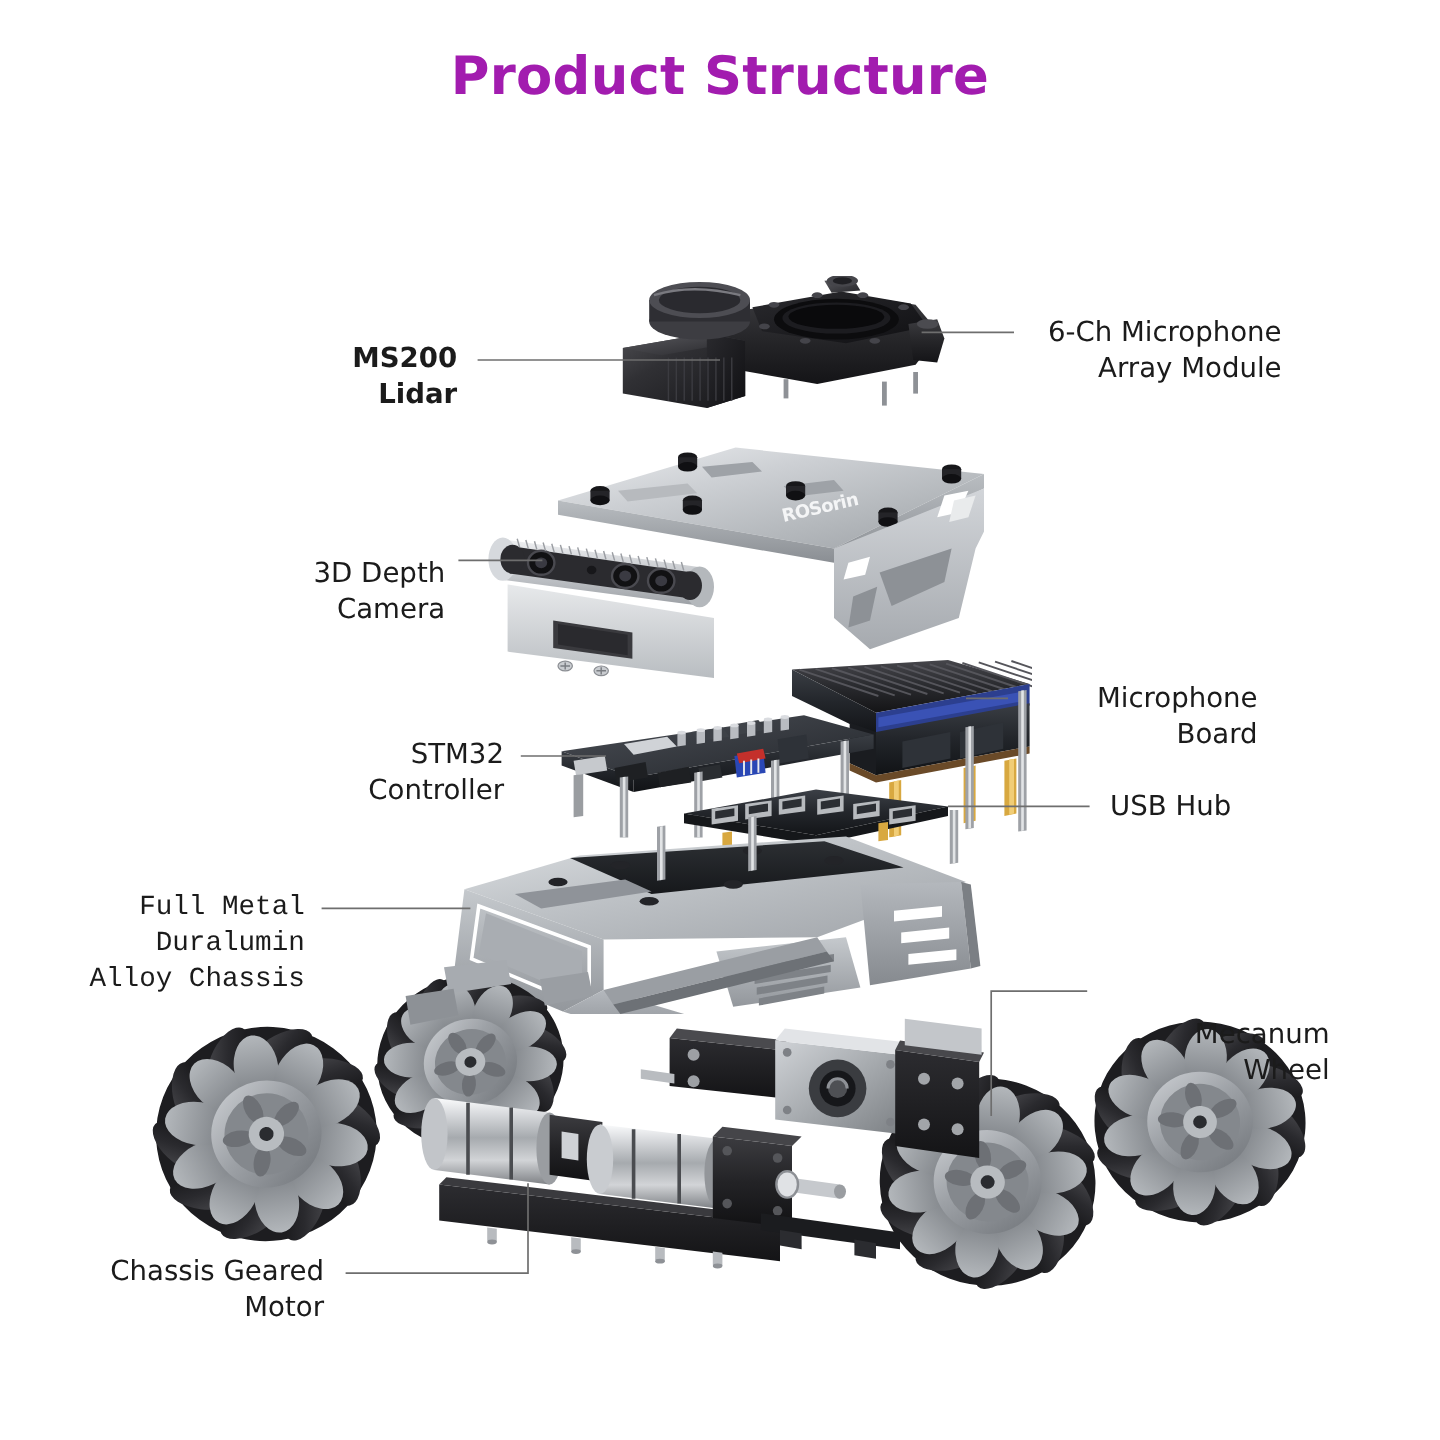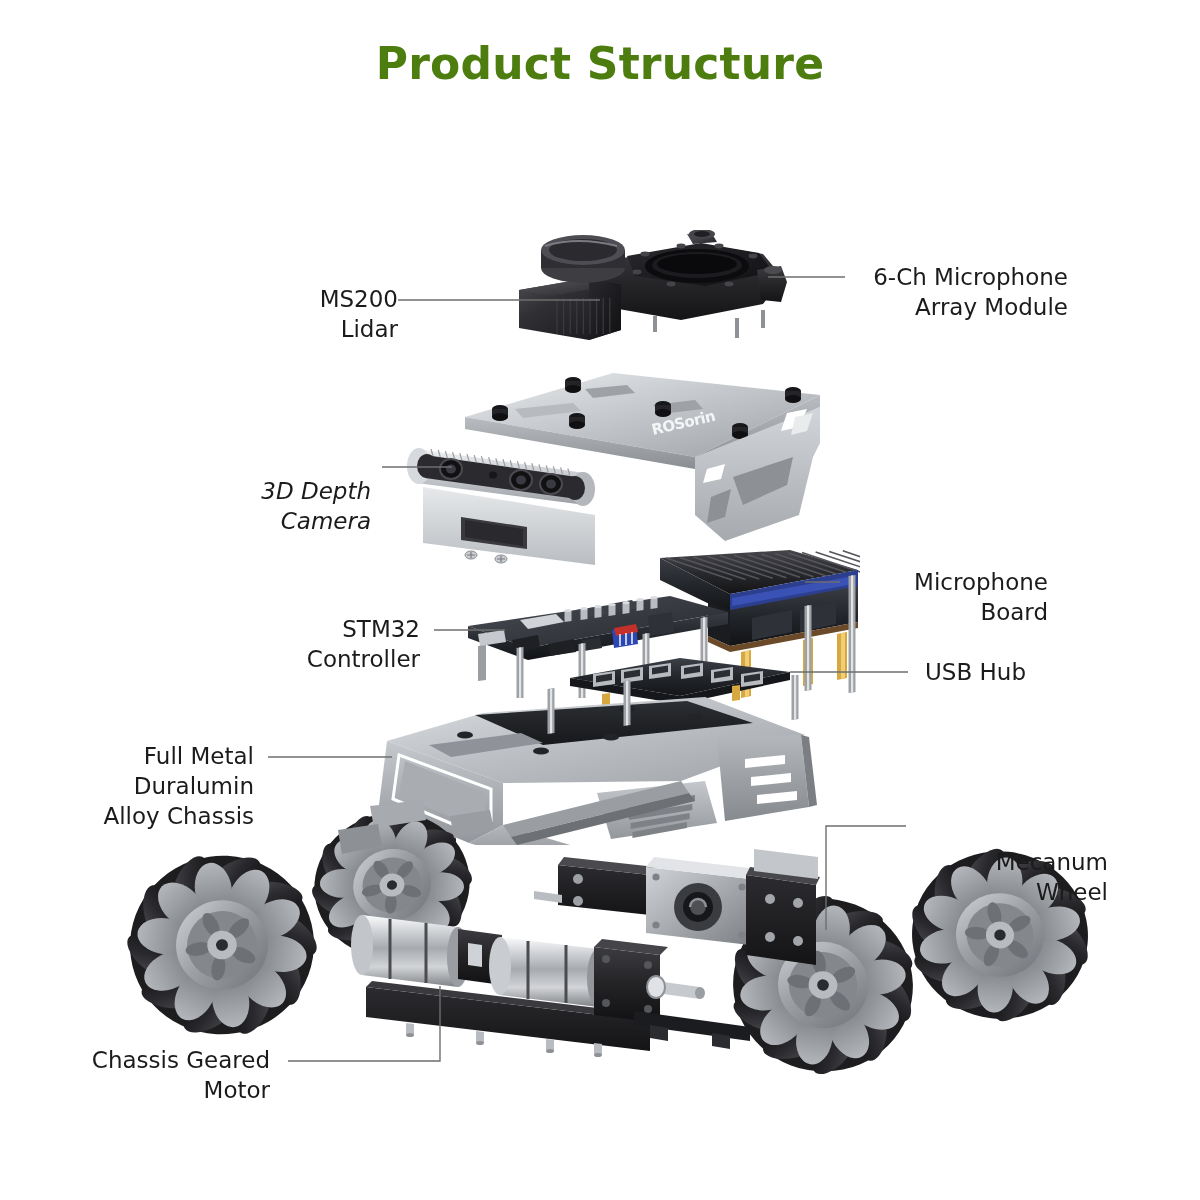--- a/index.html
+++ b/index.html
@@ -4,21 +4,21 @@
 <title>Product Structure</title>
 <style>
   html,body{margin:0;padding:0;background:#ffffff;}
   body{width:1200px;height:1200px;position:relative;overflow:hidden;
        font-family:"DejaVu Sans","Liberation Sans",sans-serif;color:#141414;}
 
   #stage{position:absolute;left:0;top:0;width:1200px;height:1200px;}
 
   
   .title{position:absolute;left:0;top:38px;width:1200px;text-align:center;
-         font-size:44px;font-weight:700;letter-spacing:.2px;color:#4d7c0f;}
+         font-size:44px;font-weight:700;letter-spacing:.2px;color:#a21caf;}
 
   
   .label{position:absolute;font-size:23px;color:#1b1b1b;line-height:1.30;
          white-space:pre-line;font-weight:400;}
   .label.r{text-align:right;}
   .label.l{text-align:right;}
 
   
   #leaders{position:absolute;left:0;top:0;width:1200px;height:1200px;
            pointer-events:none;}
@@ -651,26 +651,26 @@
       <polyline points="382,467 452,467" fill="none" stroke="#6e6e6e" stroke-width="1.4"></polyline>
       <polyline points="805,582 840,582" fill="none" stroke="#6e6e6e" stroke-width="1.4"></polyline>
       <polyline points="434,630 505,630" fill="none" stroke="#6e6e6e" stroke-width="1.4"></polyline>
       <polyline points="790,672 908,672" fill="none" stroke="#6e6e6e" stroke-width="1.4"></polyline>
       <polyline points="268,757 392,757" fill="none" stroke="#6e6e6e" stroke-width="1.4"></polyline>
       <polyline points="826,930 826,826 906,826" fill="none" stroke="#6e6e6e" stroke-width="1.4"></polyline>
       <polyline points="288,1061 440,1061 440,986" fill="none" stroke="#6e6e6e" stroke-width="1.4"></polyline>
     </svg>
 
   <div id="labels">
-      <div class="label r" style="left: 258px; top: 285px; width: 140px;">MS200 Lidar</div>
+      <div class="label r" style="left: 241px; top: 285px; width: 140px; font-weight: bold;">MS200 Lidar</div>
       <div class="label l" style="left: 858px; top: 263px; width: 210px;">6-Ch Microphone
 Array Module</div>
-      <div class="label r" style="left: 168px; top: 477px; width: 203px; font-style: italic;">3D Depth Camera</div>
+      <div class="label r" style="left: 168px; top: 464px; width: 203px;">3D Depth Camera</div>
       <div class="label l" style="left: 852px; top: 568px; width: 196px;">Microphone Board</div>
       <div class="label r" style="left: 224px; top: 615px; width: 196px;">STM32 Controller</div>
       <div class="label l" style="left: 922px; top: 658px; width: 104px;">USB Hub</div>
-      <div class="label r" style="left: 22px; top: 742px; width: 232px;">Full Metal Duralumin
+      <div class="label r" style="left: 22px; top: 742px; width: 232px; font-family: Liberation Mono, monospace;">Full Metal Duralumin
 Alloy Chassis</div>
       <div class="label l" style="left: 918px; top: 812px; width: 190px; margin-top: 36px;">Mecanum Wheel</div>
       <div class="label r" style="left: 24px; top: 1046px; width: 246px;">Chassis Geared Motor</div>
     </div>
 
 </div>
 
 </body></html>

